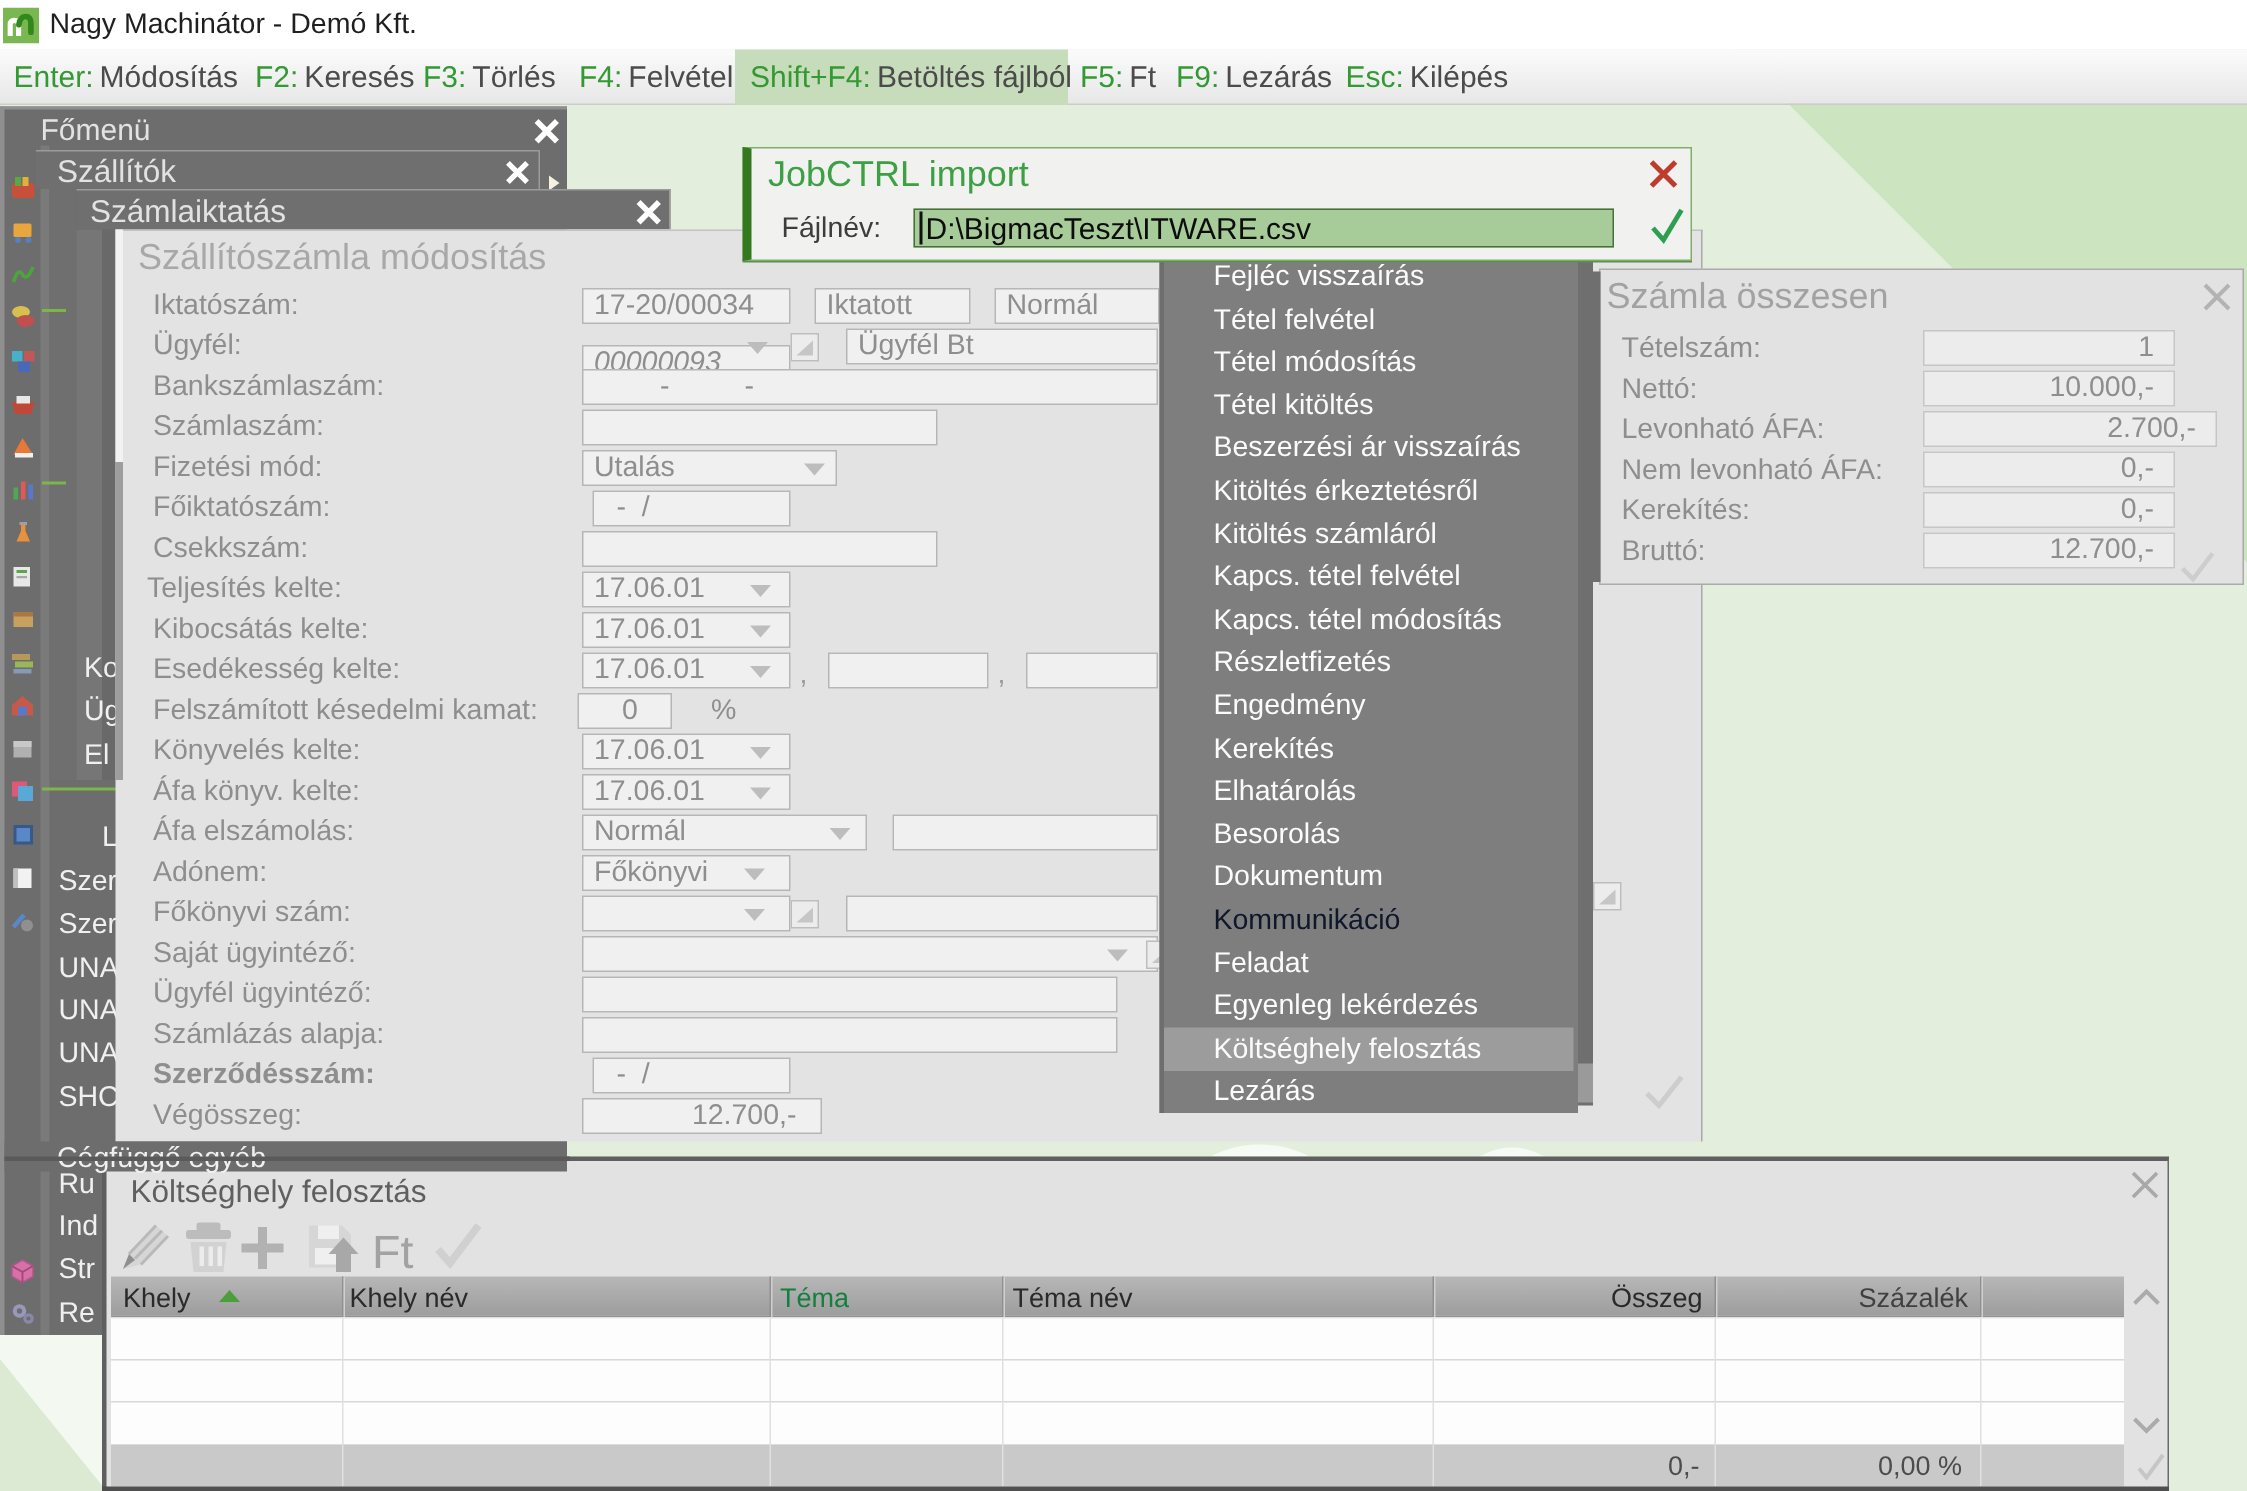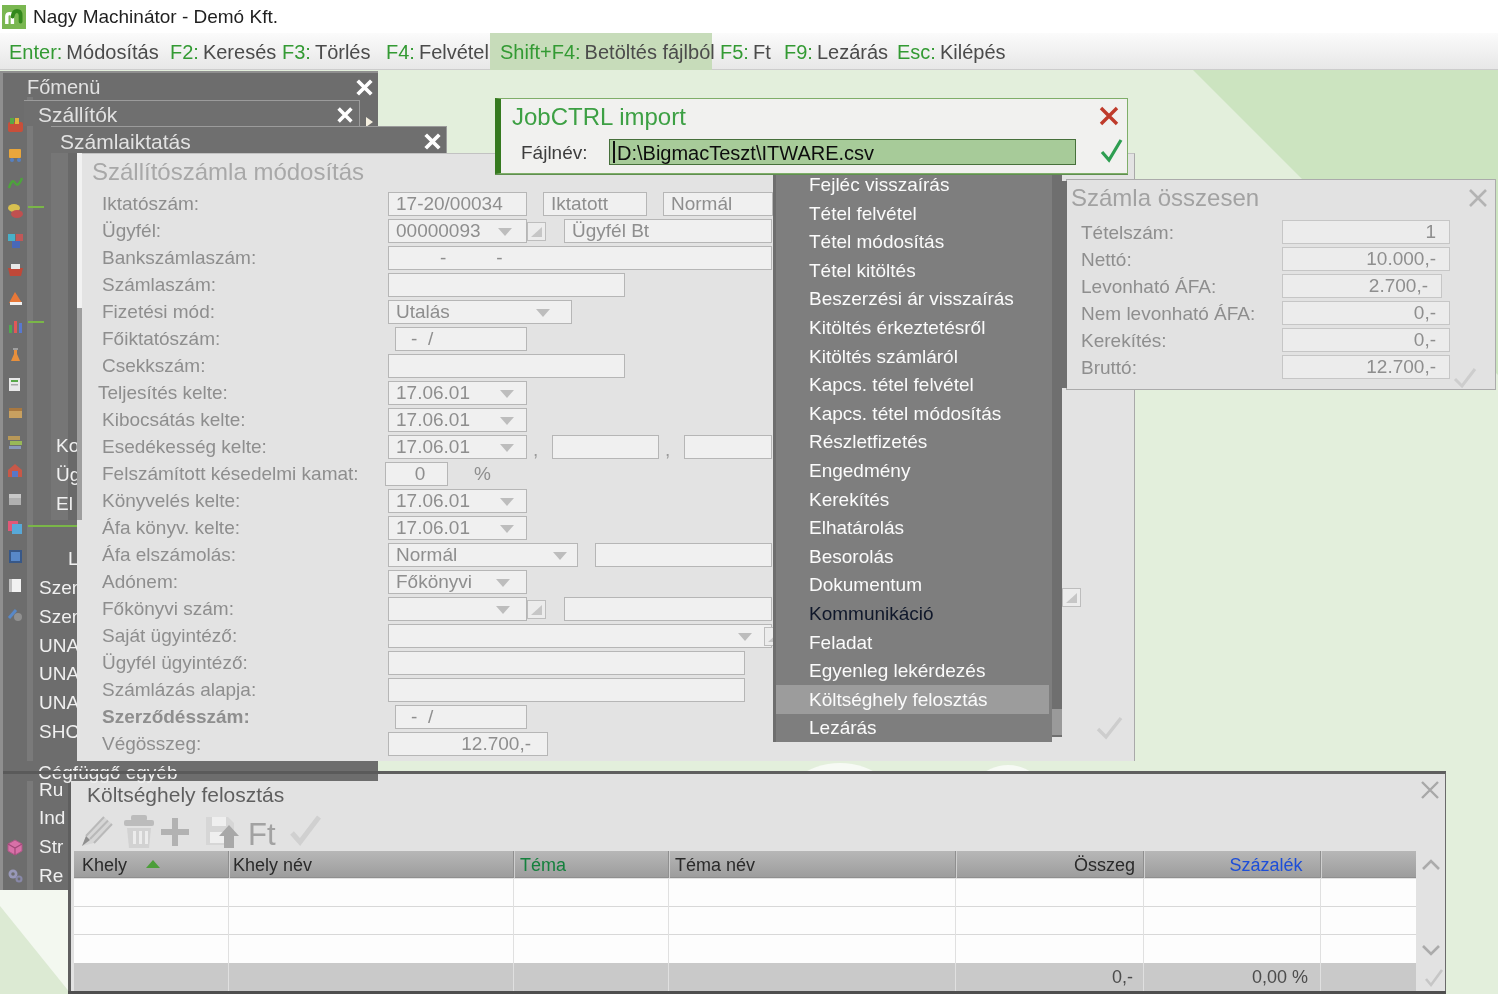--- a/index.html
+++ b/index.html
@@ -180,28 +180,28 @@
 <div class="abs lbl" style="left:102px;top:571px;">Adónem:</div>
 <div class="abs lbl" style="left:102px;top:598px;">Főkönyvi szám:</div>
 <div class="abs lbl" style="left:102px;top:625px;">Saját ügyintéző:</div>
 <div class="abs lbl" style="left:102px;top:652px;">Ügyfél ügyintéző:</div>
 <div class="abs lbl" style="left:102px;top:679px;">Számlázás alapja:</div>
 <div class="abs lbl" style="left:102px;top:706px;font-weight:bold;">Szerződésszám:</div>
 <div class="abs lbl" style="left:102px;top:733px;">Végösszeg:</div>
 <div class="box" style="left:388px;top:192px;width:139px;">17-20/00034</div>
 <div class="box" style="left:543px;top:192px;width:104px;">Iktatott</div>
 <div class="box" style="left:663px;top:192px;width:110px;">Normál</div>
-<div class="box" style="left:388px;top:219px;width:139px;">00000093</div>
+<div class="box" style="left:388px;top:230px;width:139px;font-style:italic;">00000093</div>
 <div class="dn" style="left:498px;top:228px;"></div>
 <div class="abs" style="left:527px;top:222px;width:19px;height:19px;background:#ececec;border:1px solid #bdbdbd;"></div>
 <div class="abs" style="left:531px;top:227px;width:0;height:0;border-left:11px solid transparent;border-bottom:10px solid #c6c6c6;"></div>
 <div class="box" style="left:564px;top:219px;width:208px;">Ügyfél Bt</div>
 <div class="box" style="left:388px;top:246px;width:384px;"><span style="padding-left:44px;">-</span><span style="padding-left:50px;">-</span></div>
 <div class="box" style="left:388px;top:273px;width:237px;"></div>
-<div class="box" style="left:388px;top:300px;width:184px;">Utalás</div>
+<div class="box" style="left:388px;top:300px;width:170px;">Utalás</div>
 <div class="dn" style="left:536px;top:309px;"></div>
 <div class="box" style="left:395px;top:327px;width:132px;"><span style="padding-left:8px;">-&nbsp;&nbsp;/</span></div>
 <div class="box" style="left:388px;top:354px;width:237px;"></div>
 <div class="box" style="left:388px;top:381px;width:139px;">17.06.01</div>
 <div class="dn" style="left:500px;top:390px;"></div>
 <div class="box" style="left:388px;top:408px;width:139px;">17.06.01</div>
 <div class="dn" style="left:500px;top:417px;"></div>
 <div class="box" style="left:388px;top:435px;width:139px;">17.06.01</div>
 <div class="dn" style="left:500px;top:444px;"></div>
 <div class="abs" style="left:533px;top:439px;color:#9a9a9a;font-size:19px;">,</div>
@@ -281,21 +281,21 @@
 <div class="abs" style="left:1059px;top:181px;width:8px;height:207px;background:#6f6f6f;"></div>
 <div class="abs" style="left:1071px;top:184px;font-size:24px;color:#a2a2a2;">Számla összesen</div>
 <svg class="abs" style="left:1468px;top:188px;" width="20" height="20" viewBox="0 0 20 20">
 <path d="M2 2 L18 18 M18 2 L2 18" stroke="#b3b3b3" stroke-width="2.6" fill="none"></path>
   </svg>
 <div class="abs lbl" style="left:1081px;top:222px;">Tételszám:</div>
 <div class="abs" style="left:1282px;top:220px;width:168px;height:24px;background:#ececec;border:1px solid #c6c6c6;font-size:19px;color:#8e8e8e;line-height:22px;text-align:right;padding-right:13px;">1</div>
 <div class="abs lbl" style="left:1081px;top:249px;">Nettó:</div>
 <div class="abs" style="left:1282px;top:247px;width:168px;height:24px;background:#ececec;border:1px solid #c6c6c6;font-size:19px;color:#8e8e8e;line-height:22px;text-align:right;padding-right:13px;">10.000,-</div>
 <div class="abs lbl" style="left:1081px;top:276px;">Levonható ÁFA:</div>
-<div class="abs" style="left:1282px;top:274px;width:160px;height:24px;background:#ececec;border:1px solid #c6c6c6;font-size:19px;color:#8e8e8e;line-height:22px;text-align:right;padding-right:13px;">2.700,-</div>
+<div class="abs" style="left:1282px;top:274px;width:196px;height:24px;background:#ececec;border:1px solid #c6c6c6;font-size:19px;color:#8e8e8e;line-height:22px;text-align:right;padding-right:13px;">2.700,-</div>
 <div class="abs lbl" style="left:1081px;top:303px;">Nem levonható ÁFA:</div>
 <div class="abs" style="left:1282px;top:301px;width:168px;height:24px;background:#ececec;border:1px solid #c6c6c6;font-size:19px;color:#8e8e8e;line-height:22px;text-align:right;padding-right:13px;">0,-</div>
 <div class="abs lbl" style="left:1081px;top:330px;">Kerekítés:</div>
 <div class="abs" style="left:1282px;top:328px;width:168px;height:24px;background:#ececec;border:1px solid #c6c6c6;font-size:19px;color:#8e8e8e;line-height:22px;text-align:right;padding-right:13px;">0,-</div>
 <div class="abs lbl" style="left:1081px;top:357px;">Bruttó:</div>
 <div class="abs" style="left:1282px;top:355px;width:168px;height:24px;background:#ececec;border:1px solid #c6c6c6;font-size:19px;color:#8e8e8e;line-height:22px;text-align:right;padding-right:13px;">12.700,-</div>
 <svg class="abs" style="left:1452px;top:366px;" width="26" height="24" viewBox="0 0 26 24">
 <path d="M3 13 L10 20 L23 3" stroke="#cdcdcd" stroke-width="3" fill="none"></path>
   </svg>
 <div class="abs" style="left:3px;top:761px;width:375px;height:20px;background:#6d6d6d;z-index:30;"></div>
@@ -337,21 +337,21 @@
 <div class="abs" style="left:956px;top:851px;width:1px;height:27px;background:#cfcfcf;"></div>
 <div class="abs" style="left:1143px;top:851px;width:1px;height:27px;background:#8f8f8f;"></div>
 <div class="abs" style="left:1144px;top:851px;width:1px;height:27px;background:#cfcfcf;"></div>
 <div class="abs" style="left:1320px;top:851px;width:1px;height:27px;background:#8f8f8f;"></div>
 <div class="abs" style="left:1321px;top:851px;width:1px;height:27px;background:#cfcfcf;"></div>
 <div class="abs" style="left:82px;top:855px;font-size:18px;color:#2a2a2a;">Khely</div>
 <div class="abs" style="left:233px;top:855px;font-size:18px;color:#2a2a2a;">Khely név</div>
 <div class="abs" style="left:520px;top:855px;font-size:18px;color:#15803d;">Téma</div>
 <div class="abs" style="left:675px;top:855px;font-size:18px;color:#2a2a2a;">Téma név</div>
 <div class="abs" style="left:1040px;top:855px;width:95px;text-align:right;font-size:18px;color:#2a2a2a;">Összeg</div>
-<div class="abs" style="left:1220px;top:855px;width:92px;text-align:center;font-size:18px;color:#1d4ed8;">Százalék</div>
+<div class="abs" style="left:1220px;top:855px;width:92px;text-align:right;font-size:18px;color:#404040;">Százalék</div>
 <div class="abs" style="left:146px;top:860px;width:0;height:0;border-left:7px solid transparent;border-right:7px solid transparent;border-bottom:8px solid #4c9e3a;"></div>
 <div class="abs" style="left:74px;top:879px;width:1342px;height:84px;background:#fdfdfd;"></div>
 <div class="abs" style="left:74px;top:906px;width:1342px;height:1px;background:#d8d8d8;"></div>
 <div class="abs" style="left:74px;top:934px;width:1342px;height:1px;background:#d8d8d8;"></div>
 <div class="abs" style="left:228px;top:879px;width:1px;height:84px;background:#e0e0e0;"></div>
 <div class="abs" style="left:513px;top:879px;width:1px;height:84px;background:#e0e0e0;"></div>
 <div class="abs" style="left:668px;top:879px;width:1px;height:84px;background:#e0e0e0;"></div>
 <div class="abs" style="left:955px;top:879px;width:1px;height:84px;background:#e0e0e0;"></div>
 <div class="abs" style="left:1143px;top:879px;width:1px;height:84px;background:#e0e0e0;"></div>
 <div class="abs" style="left:1320px;top:879px;width:1px;height:84px;background:#e0e0e0;"></div>

